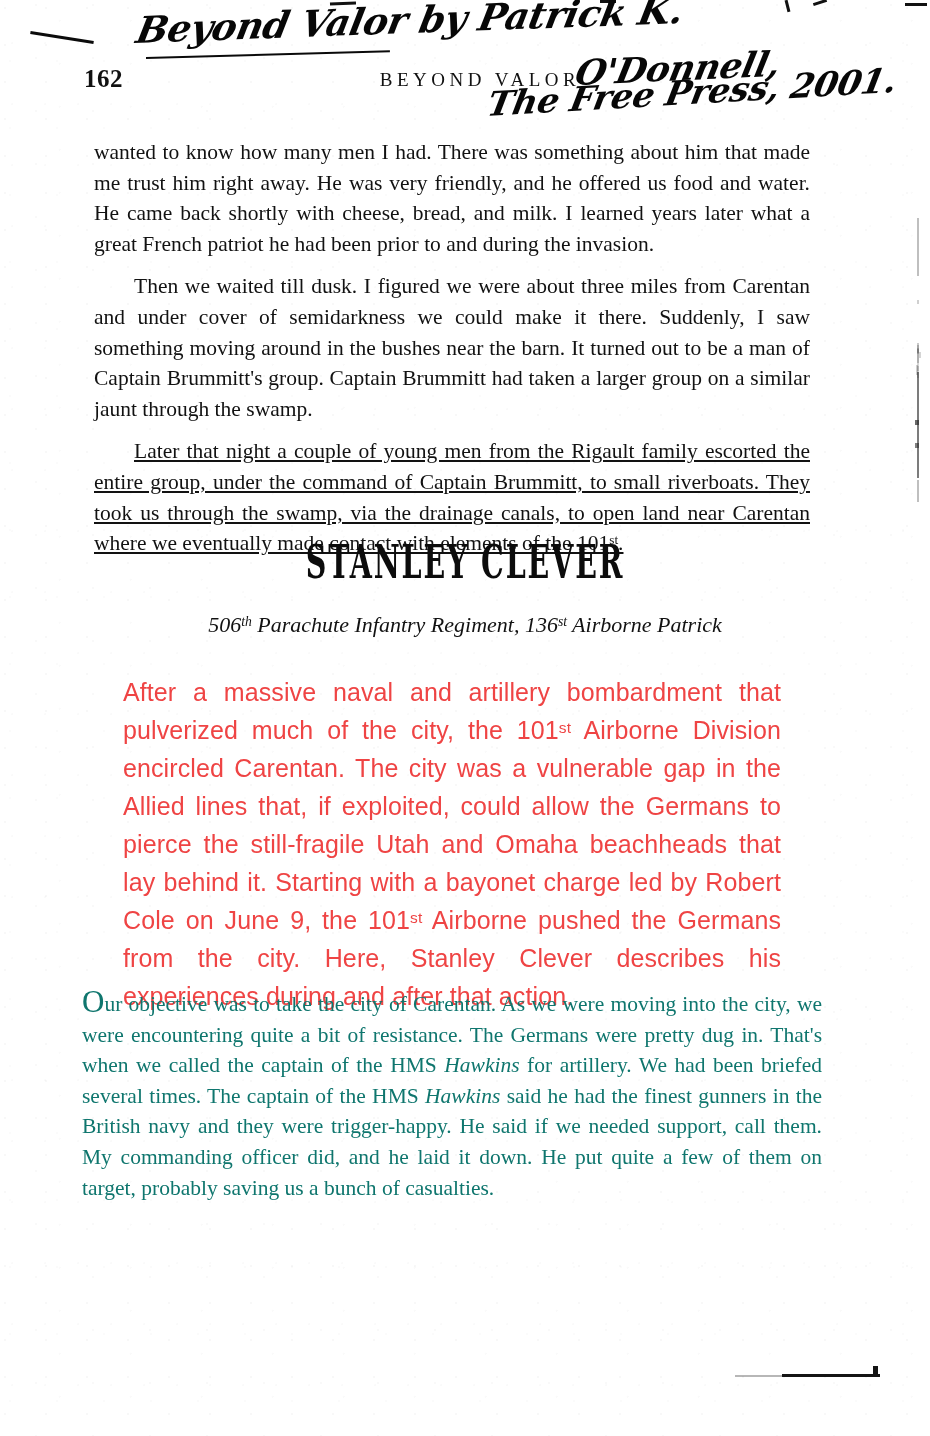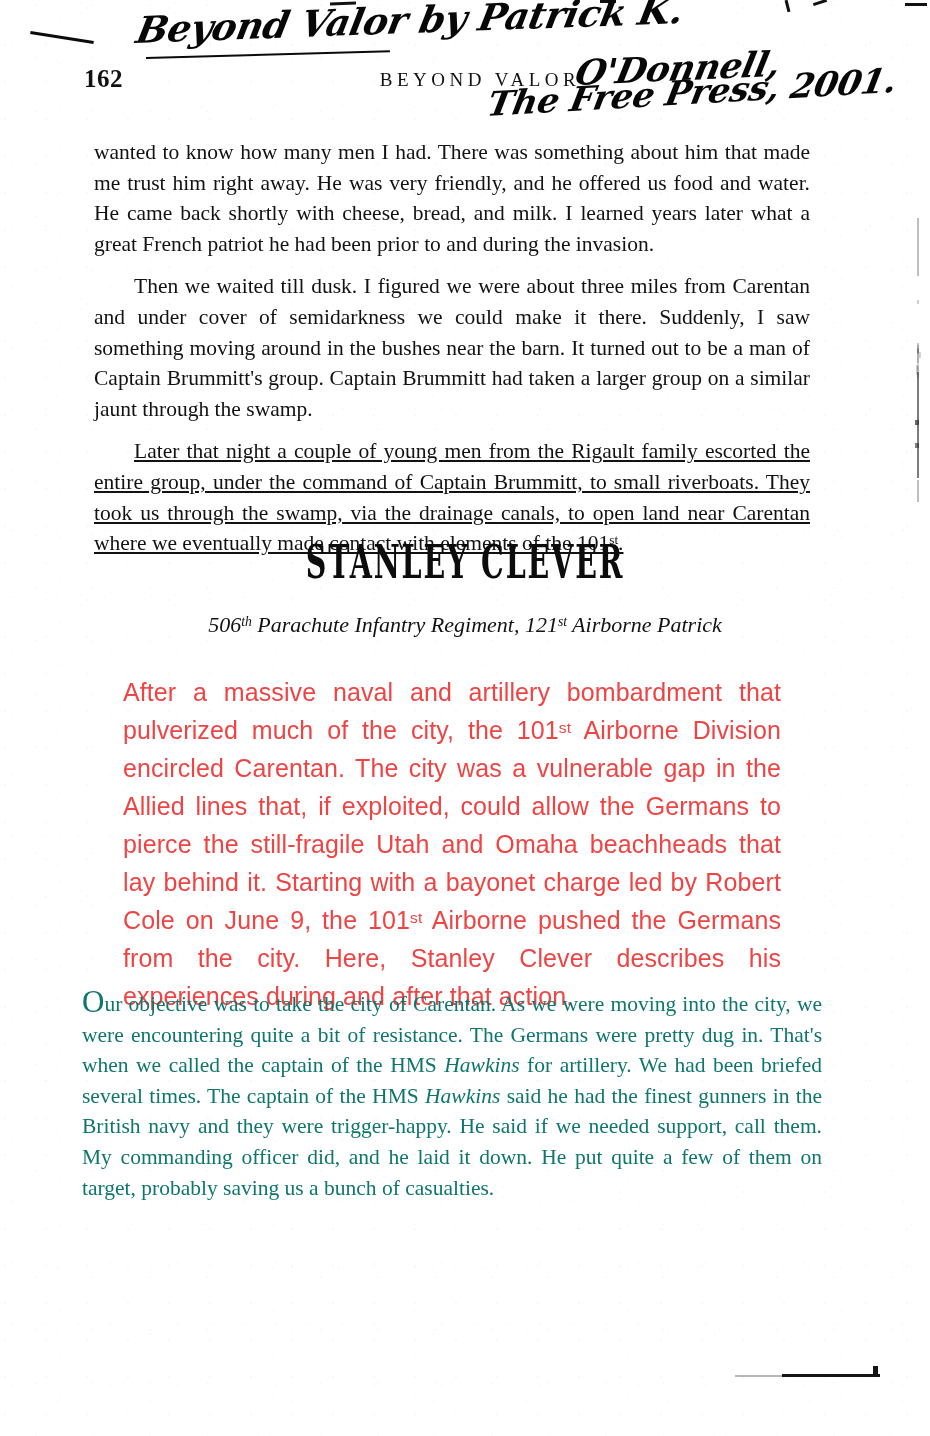--- a/index.html
+++ b/index.html
@@ -307,21 +307,21 @@
   <div class="handwriting hw-line-3">The Free Press, 2001.</div>
 
   <div class="body-col">
     <p>wanted to know how many men I had. There was something about him that made me trust him right away. He was very friendly, and he offered us food and water. He came back shortly with cheese, bread, and milk. I learned years later what a great French patriot he had been prior to and during the invasion.</p>
     <p class="indented">Then we waited till dusk. I figured we were about three miles from Carentan and under cover of semidarkness we could make it there. Suddenly, I saw something moving around in the bushes near the barn. It turned out to be a man of Captain Brummitt's group. Captain Brummitt had taken a larger group on a similar jaunt through the swamp.</p>
     <p class="indented"><span>Later that night a couple of young men from the Rigault family escorted the entire group, under the command of Captain Brummitt, to small riverboats. They took us through the swamp, via the drainage canals, to open land near Carentan where we eventually made contact with elements of the 101</span><sup class="ord">st</sup><span>.</span></p>
   </div>
 
   <div class="section-title">STANLEY CLEVER</div>
 
-  <div class="section-subtitle"><span>506</span><sup class="ord">th</sup><span> Parachute Infantry Regiment, 121</span><sup class="ord">st</sup><span> Airborne Patrick</span></div>
+  <div class="section-subtitle"><span>506</span><sup class="ord">th</sup><span> Parachute Infantry Regiment, 136</span><sup class="ord">st</sup><span> Airborne Patrick</span></div>
 
   <div class="intro-block">
     <p><span>After a massive naval and artillery bombardment that pulverized much of the city, the 101</span><sup class="ord">st</sup><span> Airborne Division encircled Carentan. The city was a vulnerable gap in the Allied lines that, if exploited, could allow the Germans to pierce the still-fragile Utah and Omaha beachheads that lay behind it. Starting with a bayonet charge led by Robert Cole on June 9, the 101</span><sup class="ord">st</sup><span> Airborne pushed the Germans from the city. Here, Stanley Clever describes his experiences during and after that action.</span></p>
   </div>
 
   <div class="body-col-2">
     <p><span class="initial-cap">O</span><span>ur objective was to take the city of Carentan. As we were moving into the city, we were encountering quite a bit of resistance. The Germans were pretty dug in. That's when we called the captain of the HMS </span><em>Hawkins</em><span> for artillery. We had been briefed several times. The captain of the HMS </span><em>Hawkins</em><span> said he had the finest gunners in the British navy and they were trigger-happy. He said if we needed support, call them. My commanding officer did, and he laid it down. He put quite a few of them on target, probably saving us a bunch of casualties.</span></p>
   </div>
 
   <div class="margin-rule rule-a"></div>

